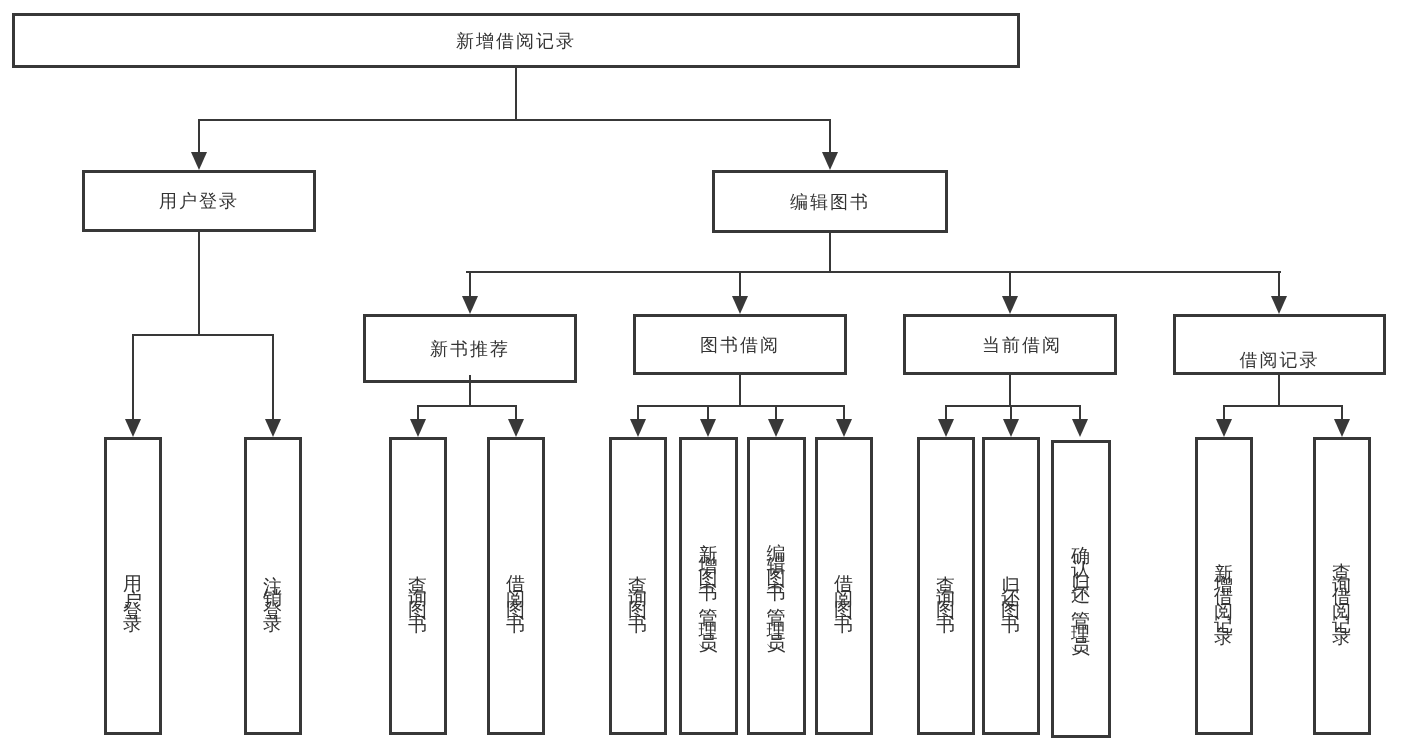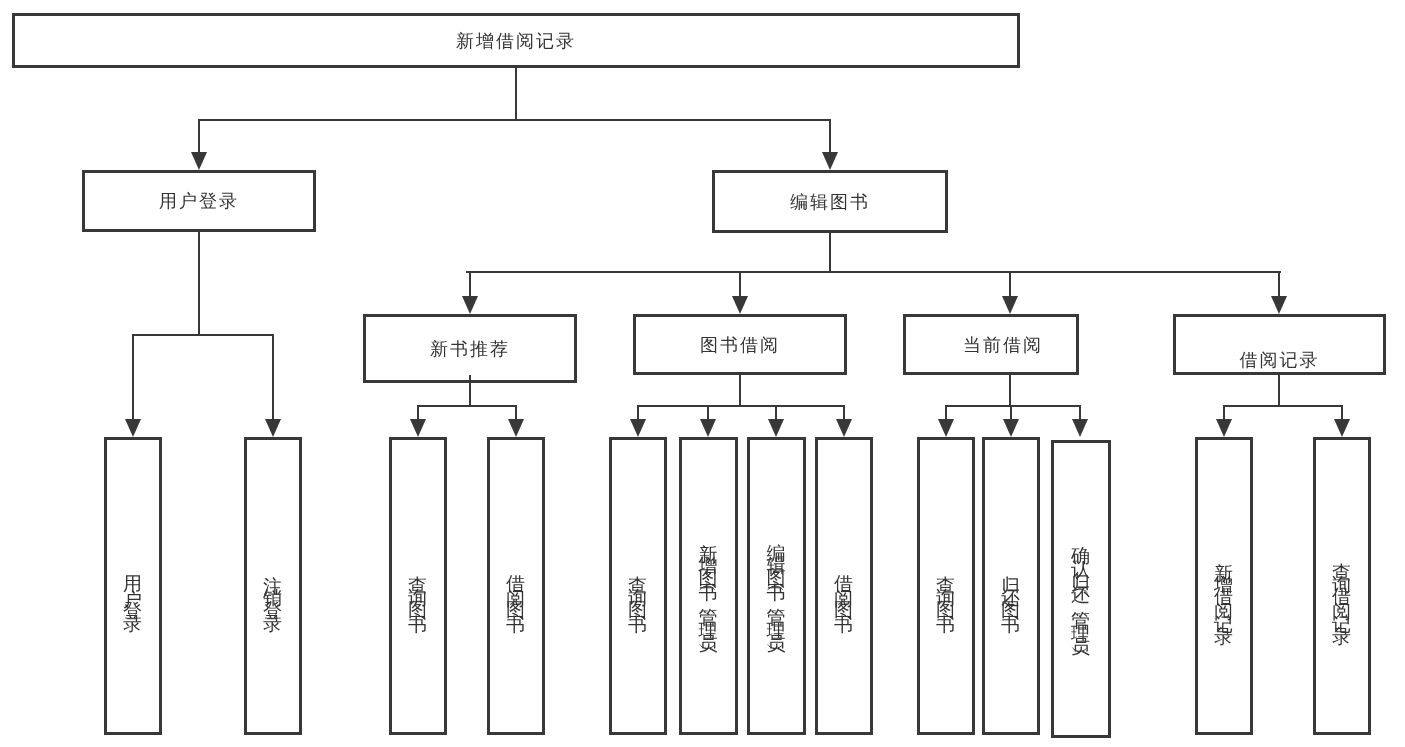--- a/index.html
+++ b/index.html
@@ -86,21 +86,21 @@
   <div class="arrow" style="left:1002px; top:296px;"></div>
   <div class="vl" style="left:1278px; top:271px; height:27px;"></div>
   <div class="arrow" style="left:1271px; top:296px;"></div>
 
   <div class="node hnode" style="left:363px; top:314px; width:214px; height:69px;">
     <span>新书推荐</span>
   </div>
   <div class="node hnode" style="left:633px; top:314px; width:214px; height:61px;">
     <span>图书借阅</span>
   </div>
-  <div class="node hnode" style="left:903px; top:314px; width:176px; height:61px;padding-left:24px;">
+  <div class="node hnode" style="left:903px; top:314px; width:214px; height:61px;padding-left:24px;">
     <span>当前借阅</span>
   </div>
   <div class="node hnode" style="left:1173px; top:314px; width:213px; height:61px;align-items:flex-end;">
     <span>借阅记录</span>
   </div>
 
   <div class="vl" style="left:469px; top:375px; height:31px;"></div>
   <div class="vl" style="left:739px; top:375px; height:31px;"></div>
   <div class="vl" style="left:1009px; top:375px; height:31px;"></div>
   <div class="vl" style="left:1278px; top:375px; height:31px;"></div>

